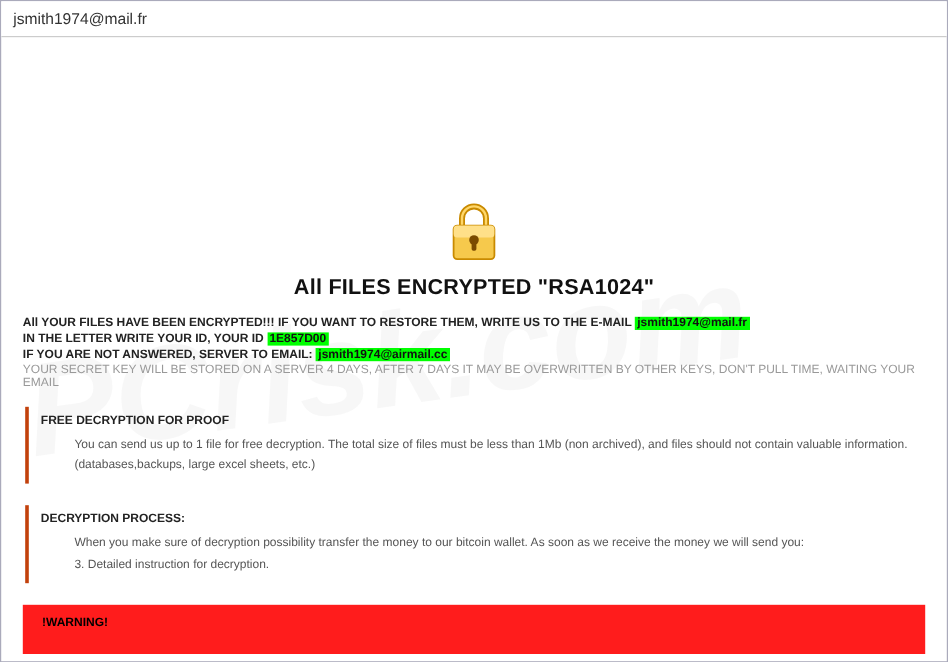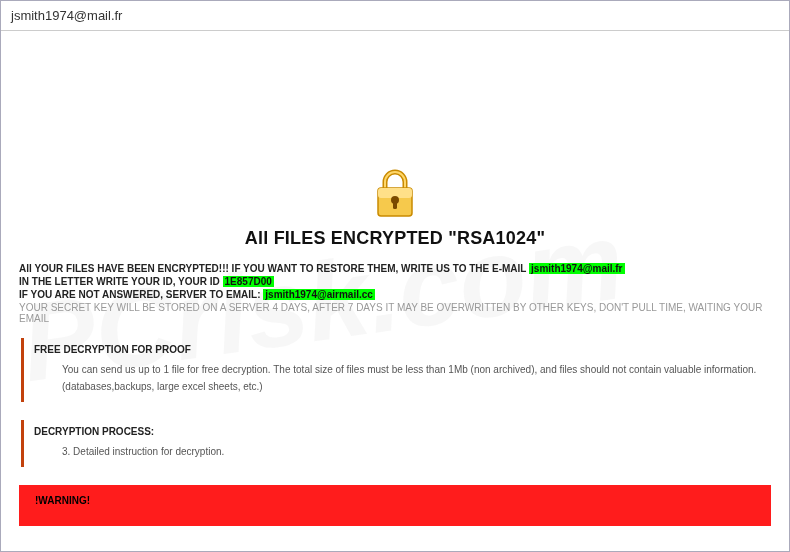--- a/index.html
+++ b/index.html
@@ -109,20 +109,21 @@
   <div class="section">
     <div class="section-title">FREE DECRYPTION FOR PROOF</div>
     <div class="section-body">
       <div>You can send us up to 1 file for free decryption. The total size of files must be less than 1Mb (non archived), and files should not contain valuable information. (databases,backups, large excel sheets, etc.)</div>
     </div>
   </div>
 
   <div class="section">
     <div class="section-title">DECRYPTION PROCESS:</div>
     <div class="section-body">
+      <div>When you make sure of decryption possibility transfer the money to our bitcoin wallet. As soon as we receive the money we will send you:</div>
       <div>3. Detailed instruction for decryption.</div>
     </div>
   </div>
 
   <div class="warning">
     <div class="warning-title">!WARNING!</div>
 
   </div>
 </div>
 

